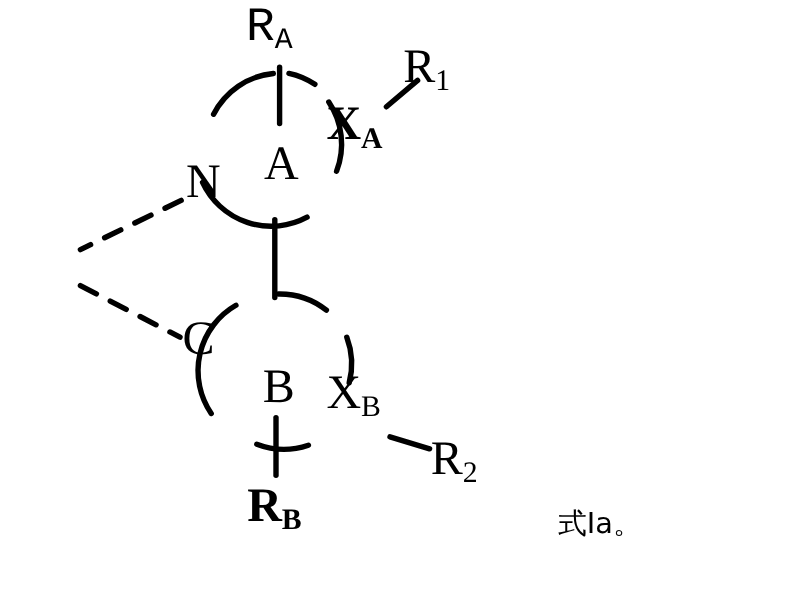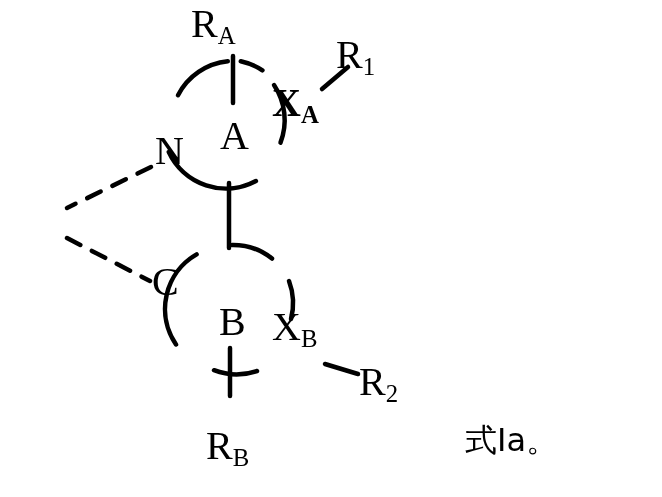--- a/index.html
+++ b/index.html
@@ -34,21 +34,21 @@
     position: relative;
     top: 0.30em;
   }
   .atom {
     font-size: 40px;
   }
   .rgroup {
     font-size: 40px;
   }
   .formula-cn {
-    font-size: 32px;
+    font-size: 24px;
     font-family: "DejaVu Sans", sans-serif;
   }
 </style>
 </head>
 <body>
 
 <svg id="figure" viewBox="0 0 662 497" xmlns="http://www.w3.org/2000/svg">
 
   <g fill="none" stroke="#000000" stroke-width="4.5" stroke-linecap="round">
 
@@ -75,33 +75,33 @@
 
   <line x1="325" y1="364" x2="358" y2="374" stroke="#000000" stroke-width="4.5" stroke-linecap="round"></line>
 
   <g fill="none" stroke="#000000" stroke-width="4.5" stroke-linecap="round" stroke-dasharray="15 13">
     <line x1="151" y1="167" x2="67" y2="208"></line>
     <line x1="67" y1="238" x2="150" y2="281"></line>
   </g>
 
 </svg>
 
-<div class="lbl rgroup" style="left:191px; top:4px;"><span>R</span><span class="sub">A</span></div>
+<div class="lbl rgroup" style="left:205px; top:4px;font-family:Liberation Mono, monospace;"><span>R</span><span class="sub">A</span></div>
 
 <div class="lbl rgroup" style="left:336px; top:35px;"><span>R</span><span class="sub">1</span></div>
 
 <div class="lbl atom" style="left:272px; top:83px;font-weight:bold;"><span>X</span><span class="sub">A</span></div>
 
 <div class="lbl atom" style="left:155px; top:131px;">N</div>
 
 <div class="lbl atom" style="left:220px; top:116px;">A</div>
 
 <div class="lbl atom" style="left:152px; top:262px;">C</div>
 
 <div class="lbl atom" style="left:219px; top:302px;">B</div>
 
 <div class="lbl atom" style="left:272px; top:307px;"><span>X</span><span class="sub">B</span></div>
 
 <div class="lbl rgroup" style="left:359px; top:362px;font-family:Liberation Serif, serif;"><span>R</span><span class="sub">2</span></div>
 
-<div class="lbl rgroup" style="left:206px; top:426px;"><span>R</span><span class="sub">B</span></div>
+<div class="lbl rgroup" style="left:206px; top:401px;font-weight:bold;"><span>R</span><span class="sub">B</span></div>
 
 <div class="lbl formula-cn" style="left:465px; top:424px;">式Ia。</div>
 
 </body></html>

